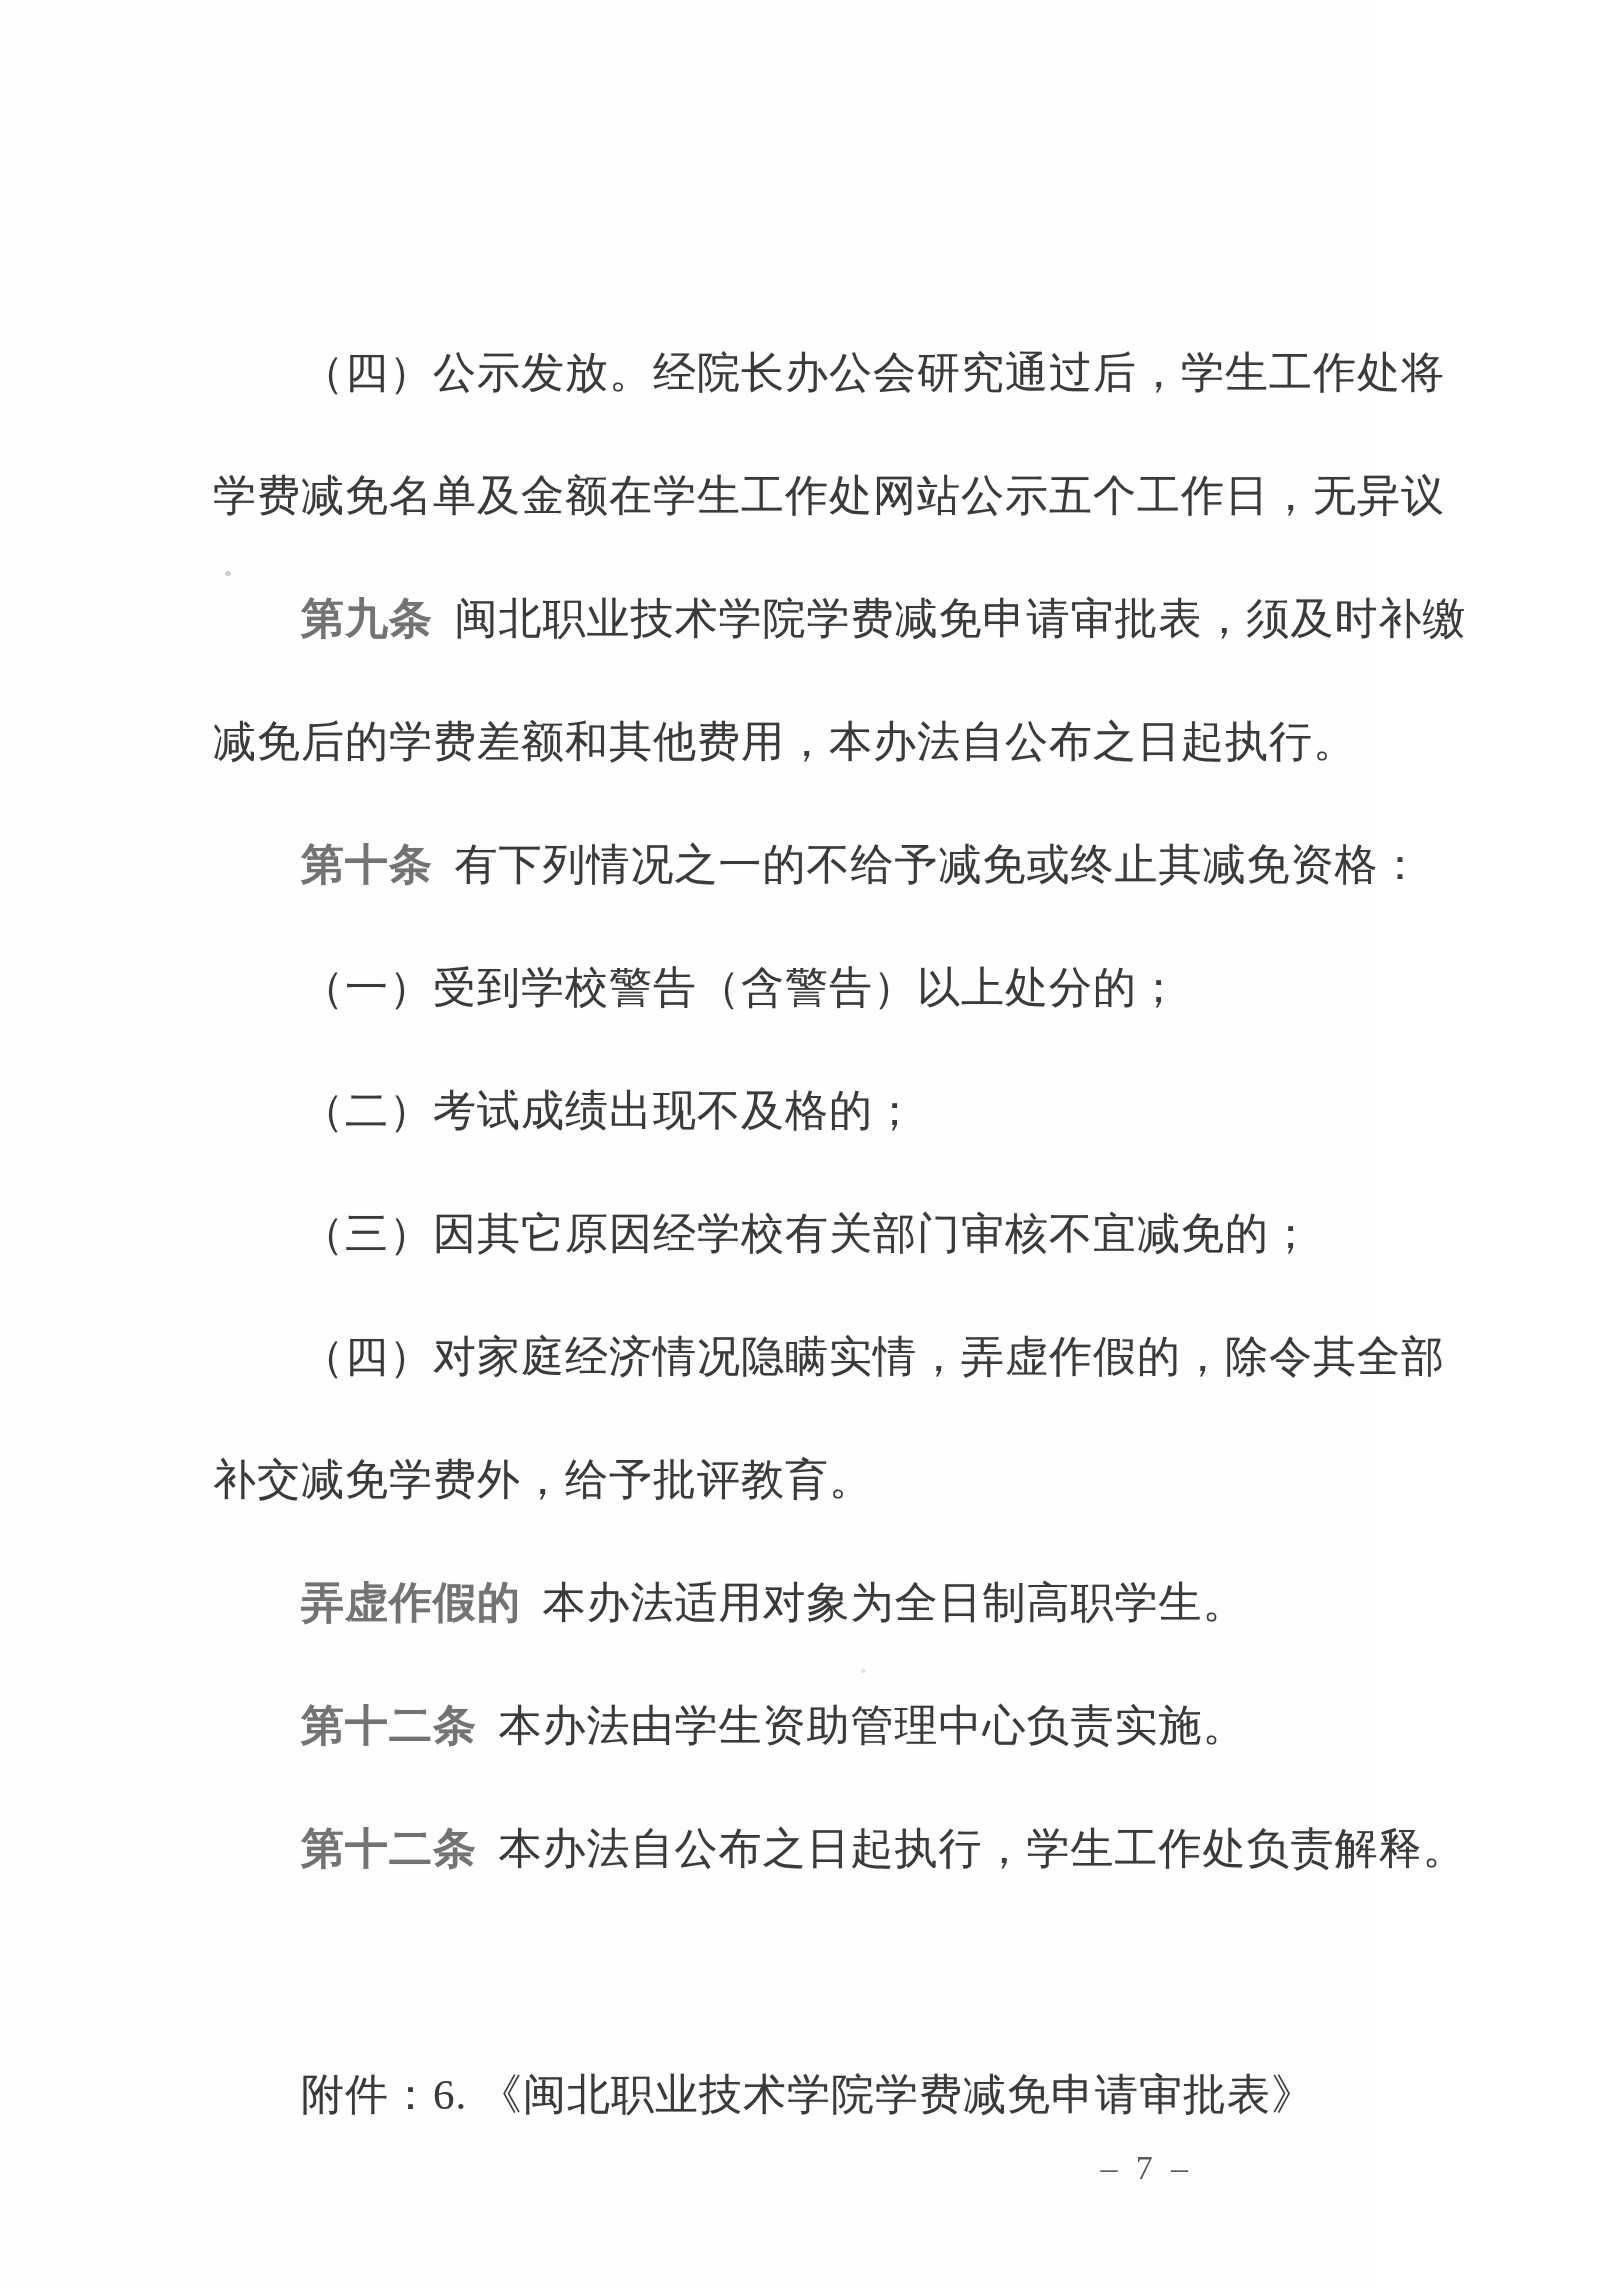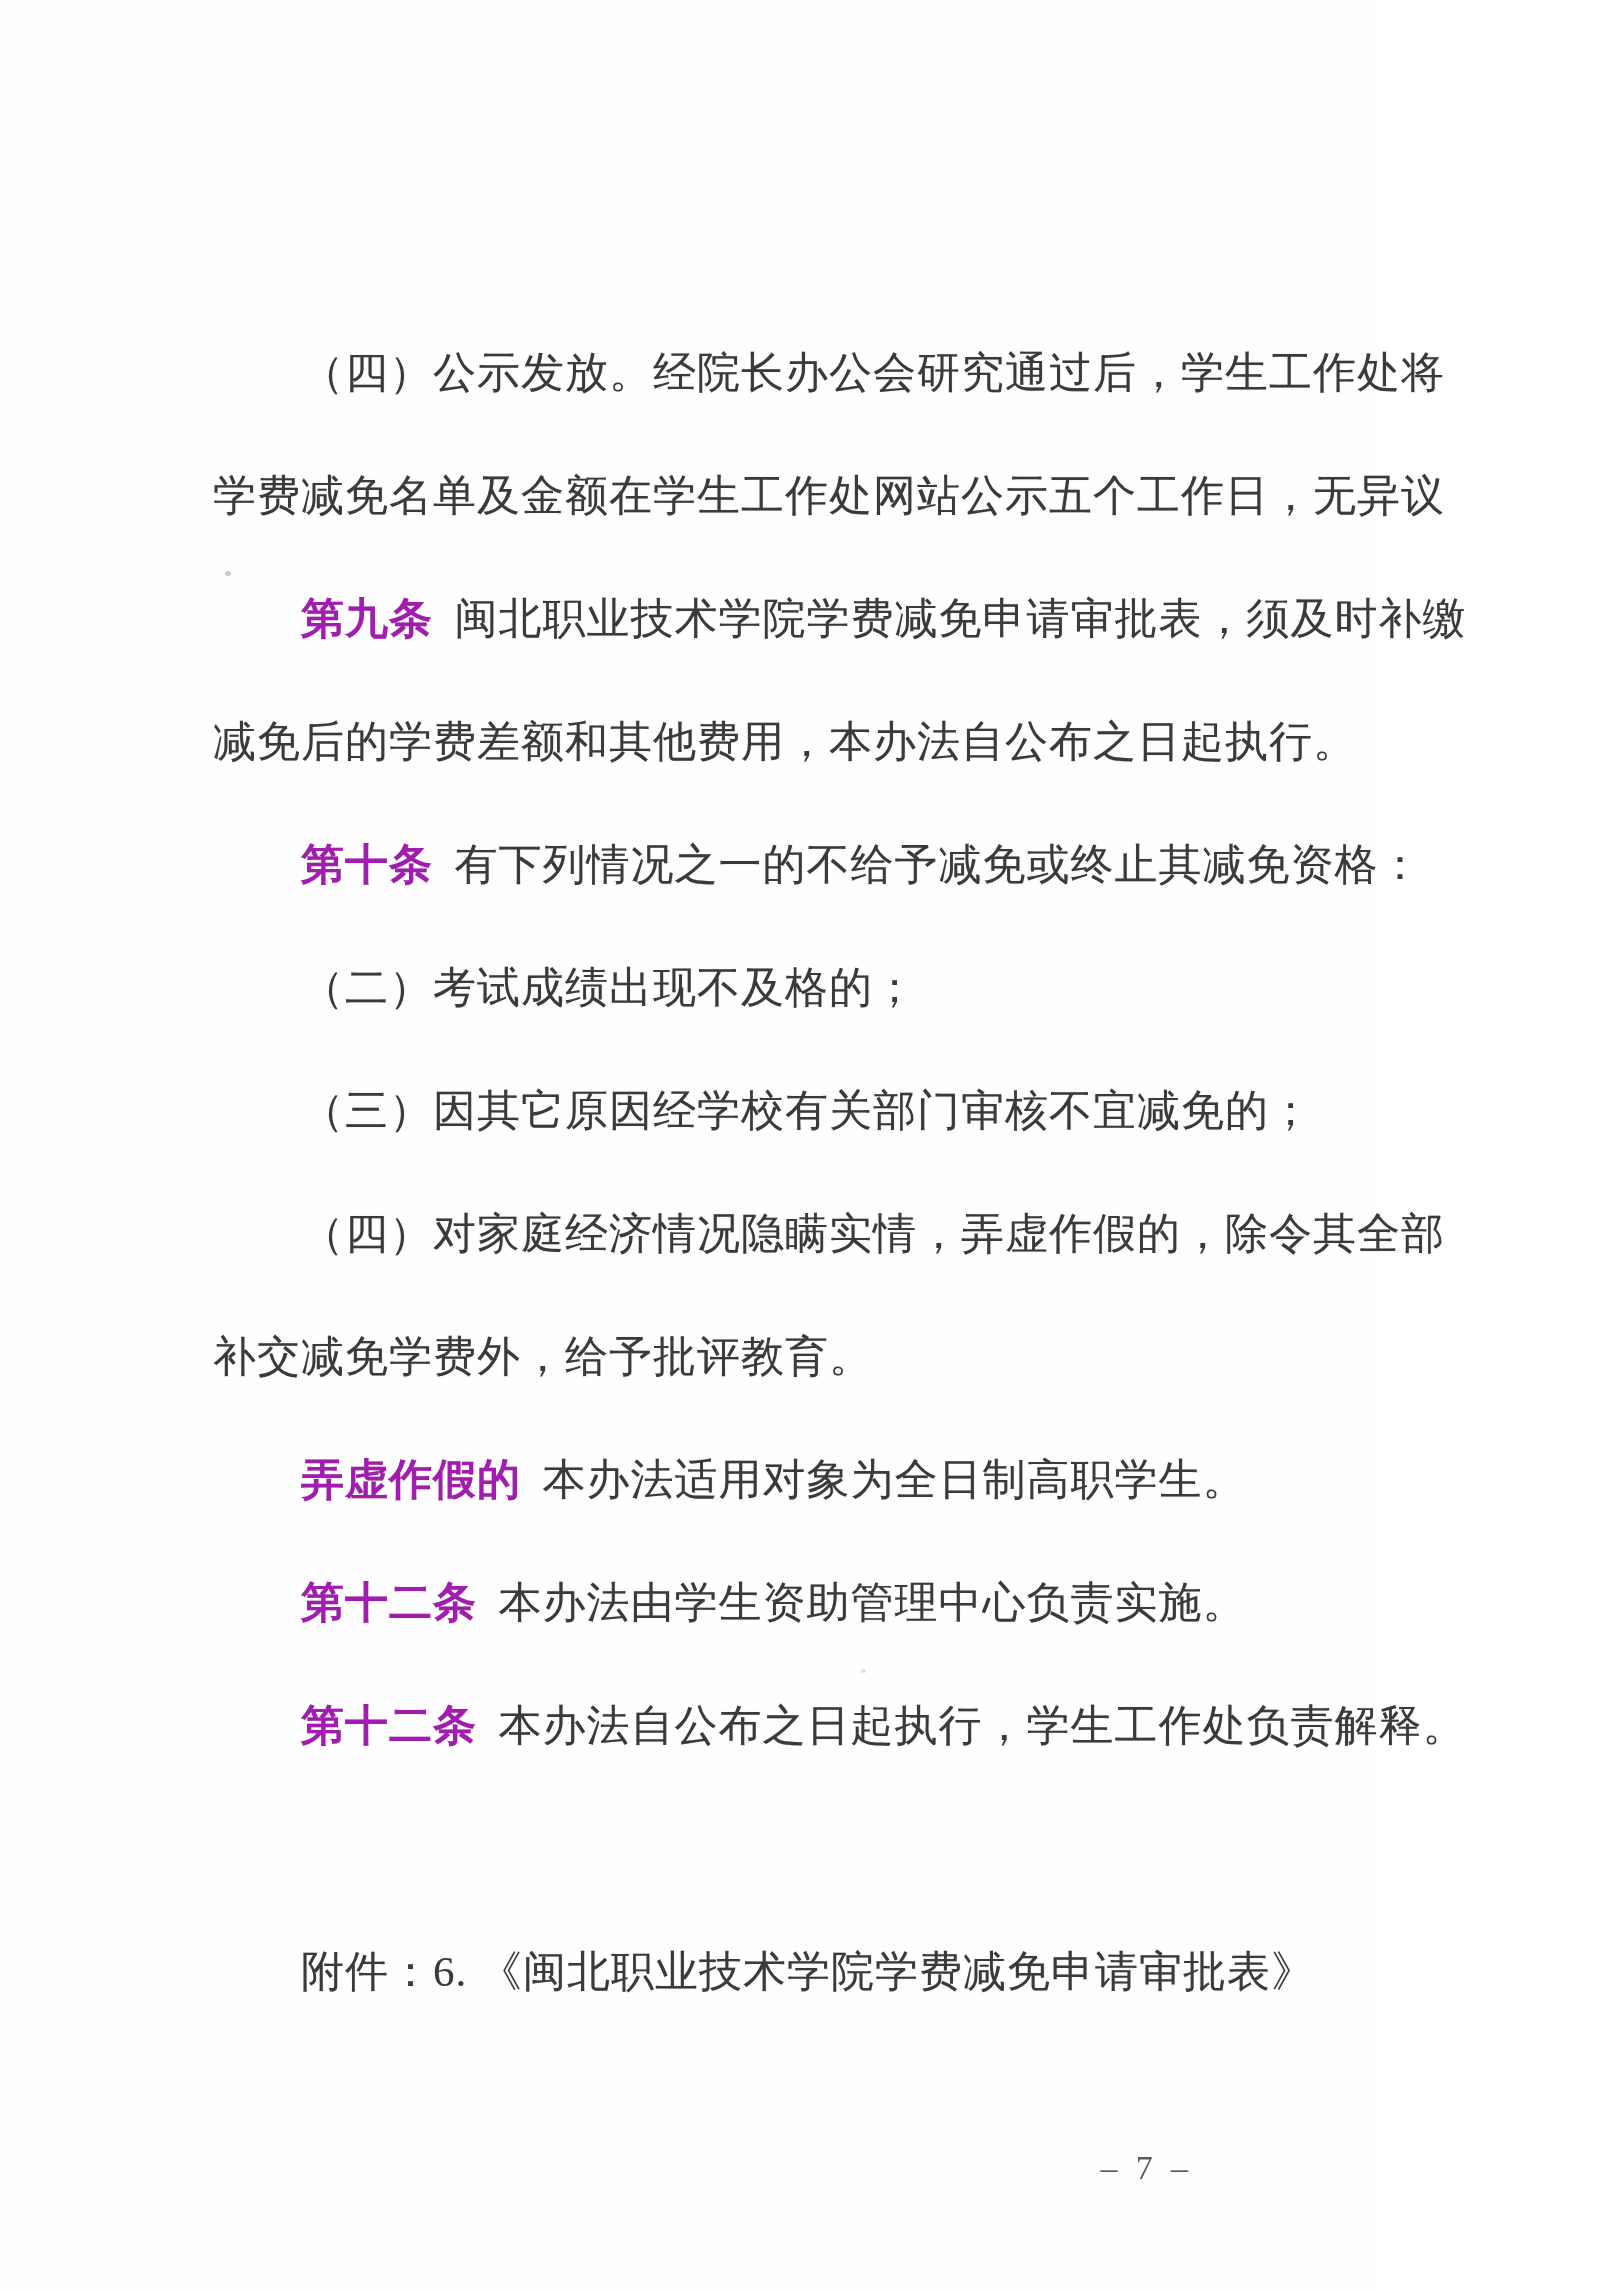--- a/index.html
+++ b/index.html
@@ -32,21 +32,21 @@
     text-shadow: 0 0 1px rgba(90,90,90,0.35);
   }
   .line {
     height: 80px;
     line-height: 80px;
     white-space: nowrap;
   }
   .ind   { padding-left: 88px; }  
   .term {
     font-weight: 700;
-    color: #a21caf;
+    color: #737373;
     margin-right: 21.6px;
   }
   .term:empty { display: none; }
   .spacer { height: 80px; }
   .page-number {
     position: absolute;
     top: 2148px;
     right: 186px;
     font-size: 34px;
     line-height: 39px;
@@ -72,20 +72,21 @@
 
     <p class="line"><span>学费减免名单及金额在学生工作处网站公示五个工作日，无异议</span></p>
 
 
     <p class="line ind"><span class="term">第九条</span><span>闽北职业技术学院学费减免申请审批表，须及时补缴</span></p>
 
     <p class="line"><span>减免后的学费差额和其他费用，本办法自公布之日起执行。</span></p>
 
     <p class="line ind"><span class="term">第十条</span><span>有下列情况之一的不给予减免或终止其减免资格：</span></p>
 
+    <p class="line ind"><span>（一）受到学校警告（含警告）以上处分的；</span></p>
 
     <p class="line ind"><span>（二）考试成绩出现不及格的；</span></p>
 
     <p class="line ind"><span>（三）因其它原因经学校有关部门审核不宜减免的；</span></p>
 
     <p class="line ind"><span>（四）对家庭经济情况隐瞒实情，弄虚作假的，除令其全部</span></p>
 
     <p class="line"><span>补交减免学费外，给予批评教育。</span></p>
 
     <p class="line ind"><span class="term">弄虚作假的</span><span>本办法适用对象为全日制高职学生。</span></p>

